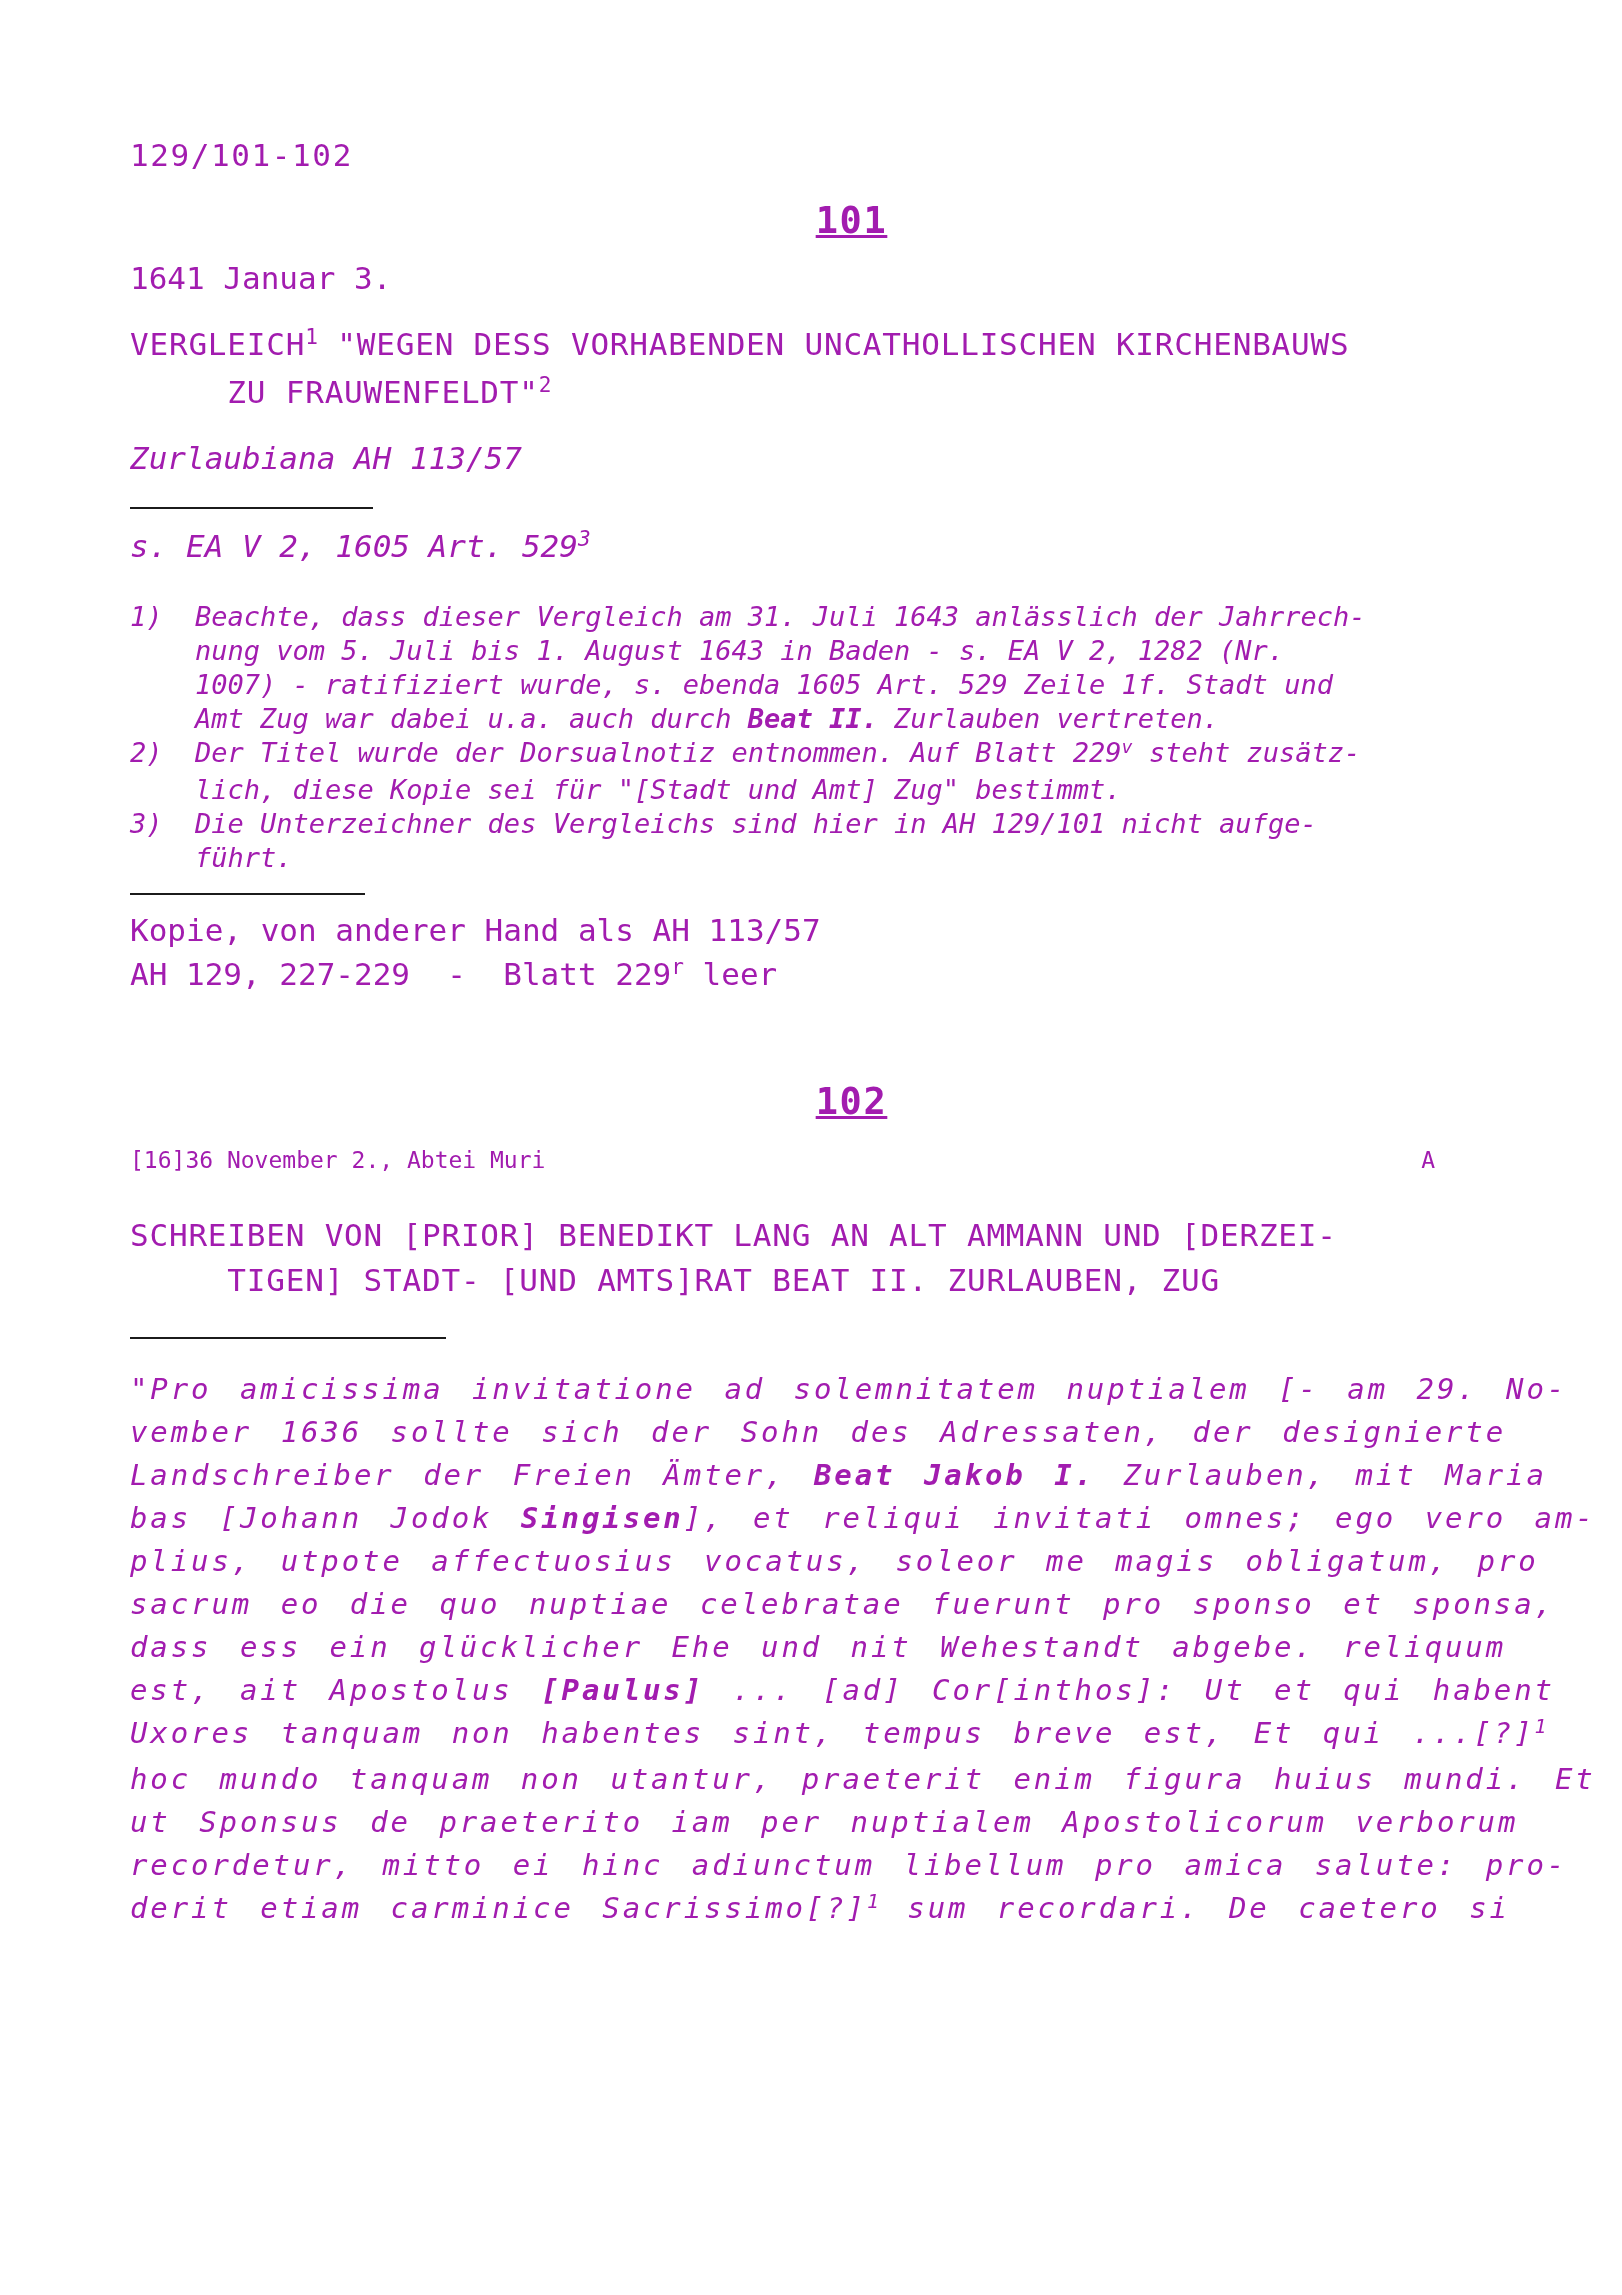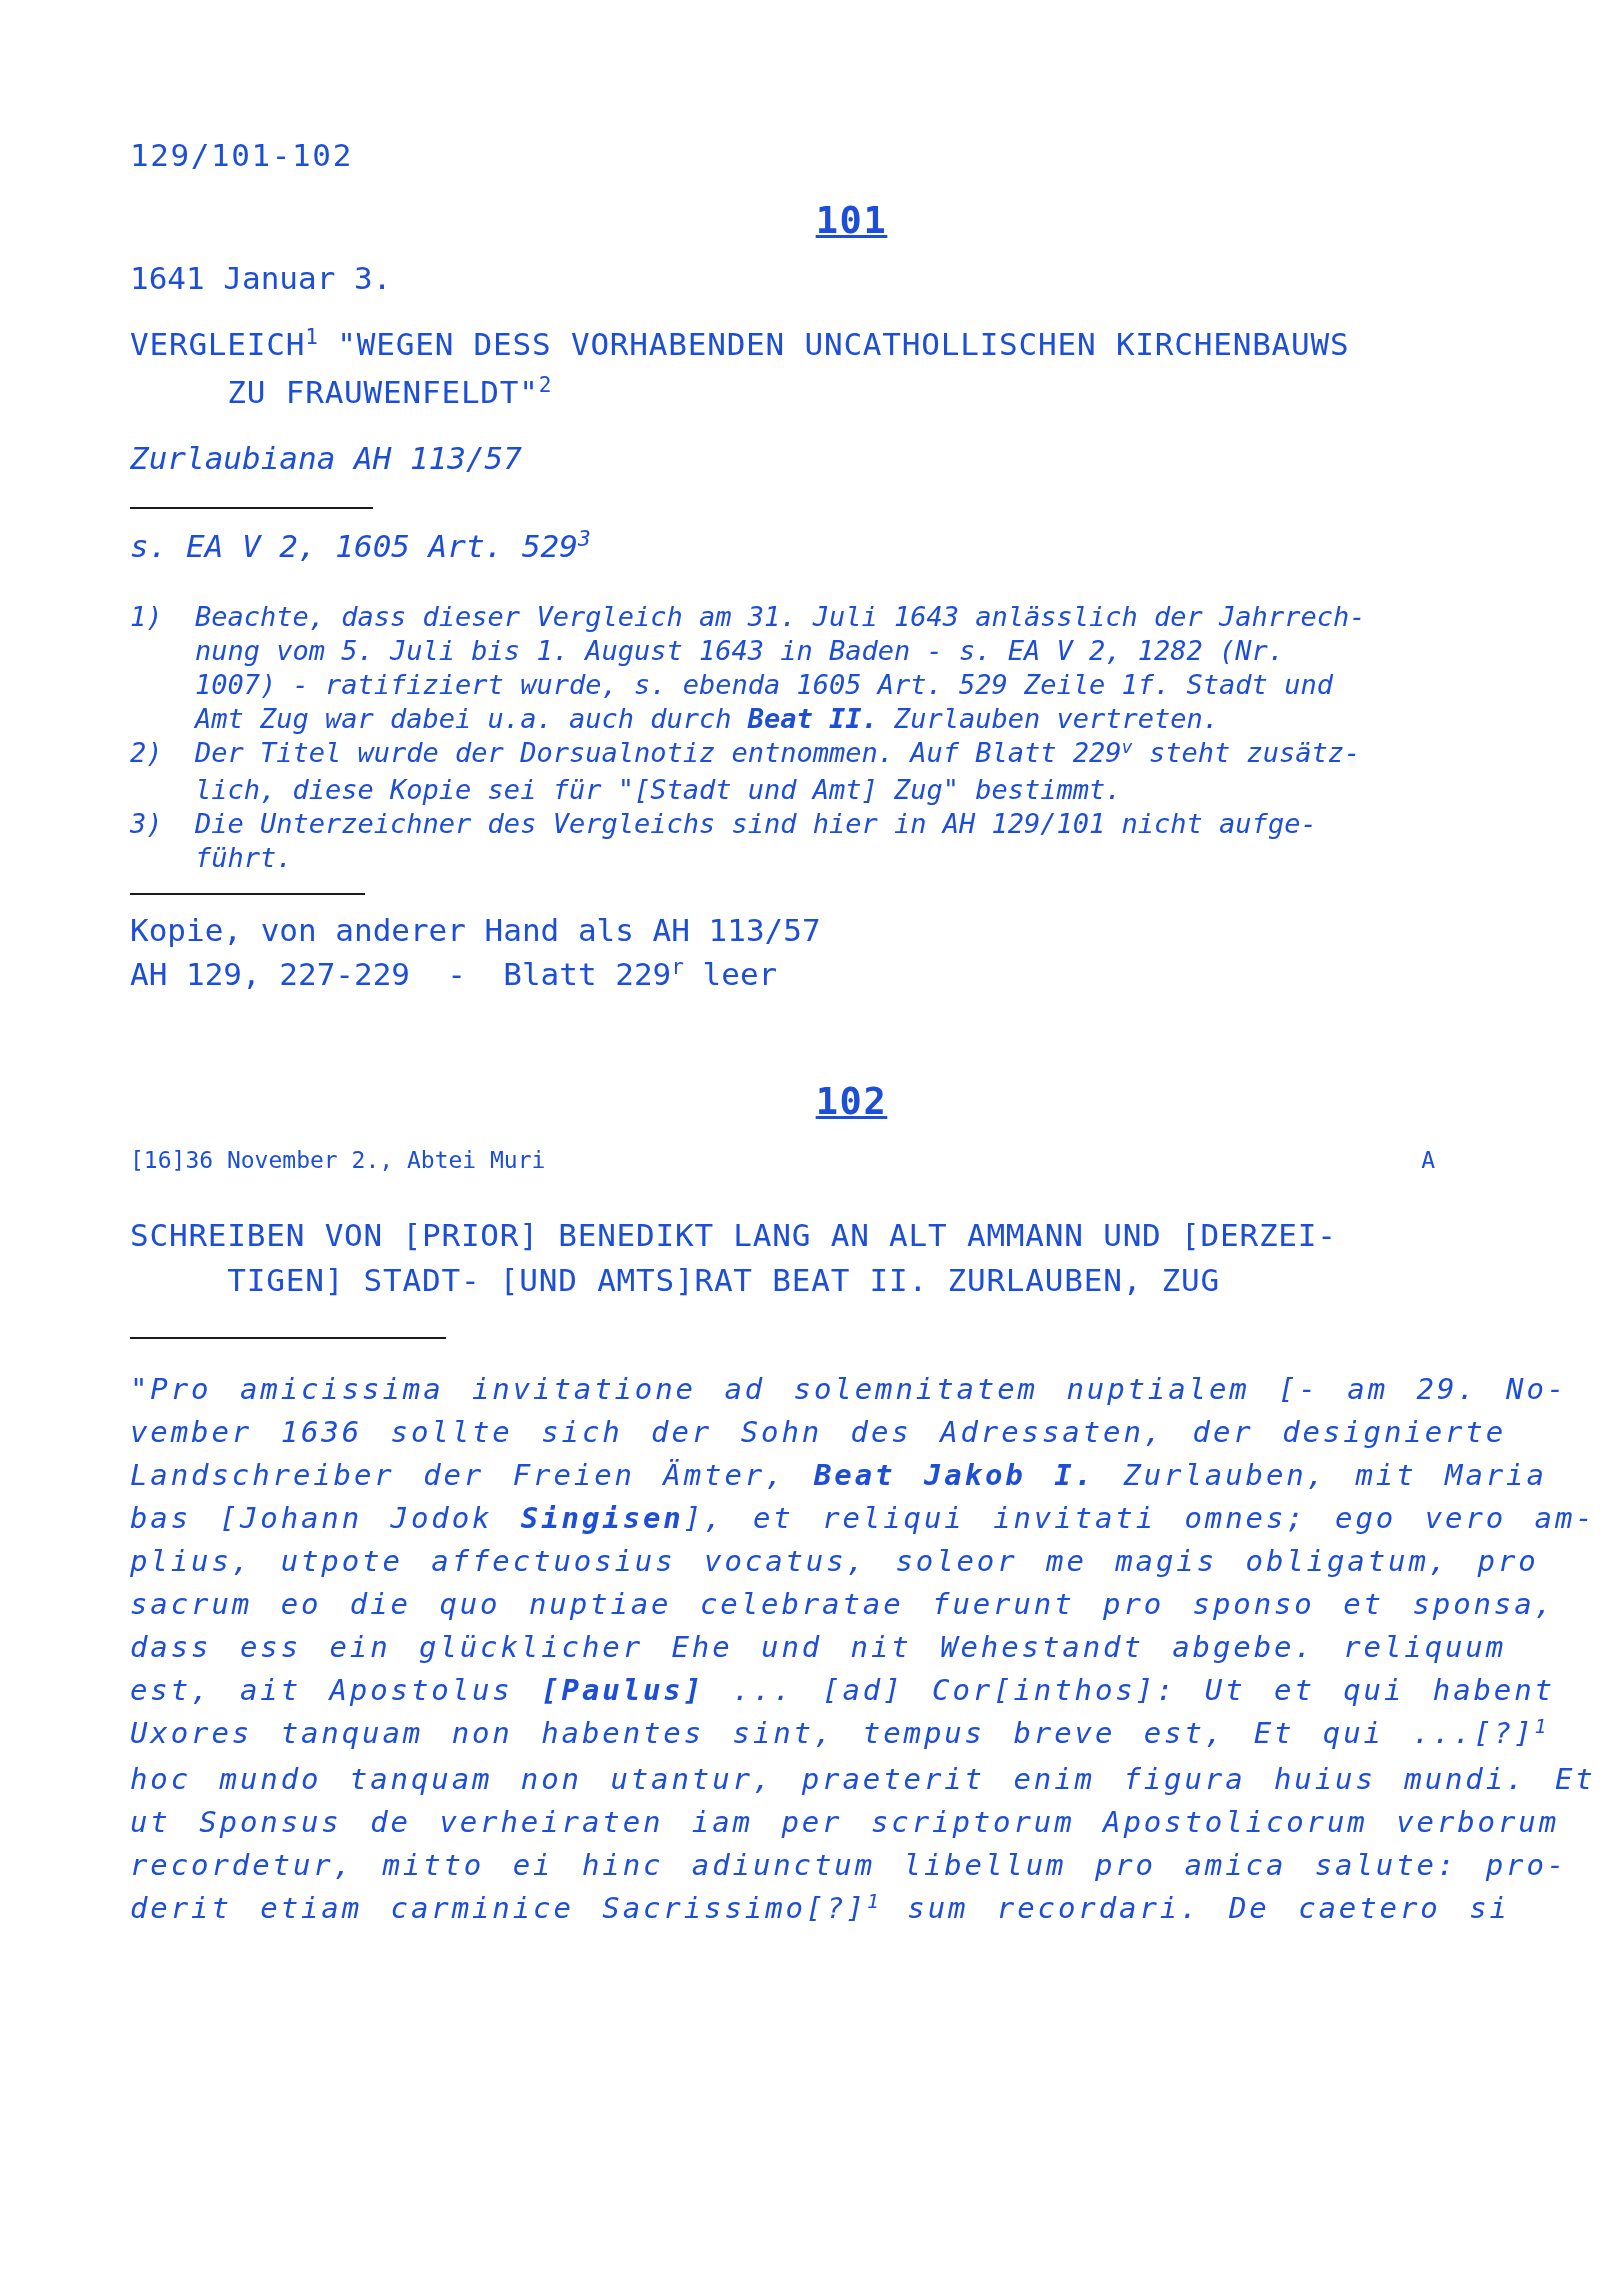--- a/index.html
+++ b/index.html
@@ -7,21 +7,21 @@
     padding: 0;
     background: #ffffff;
   }
   .page {
     position: relative;
     width: 1622px;
     height: 2295px;
     box-sizing: border-box;
     padding: 134px 49px 0 130px;
     background: #ffffff;
-    color: #1d4ed8;
+    color: #a21caf;
     font-family: "DejaVu Sans Mono", "Liberation Mono", monospace;
     overflow: hidden;
   }
   .line {
     white-space: pre;
     font-size: 31px;
     line-height: 42px;
   }
   .header-ref {
     letter-spacing: 1.6px;
@@ -151,20 +151,20 @@
       <div class="line quote-line"><span>"Pro amicissima invitatione ad solemnitatem nuptialem [- am 29. No-</span></div>
       <div class="line quote-line"><span>vember 1636 sollte sich der Sohn des Adressaten, der designierte</span></div>
       <div class="line quote-line"><span>Landschreiber der Freien Ämter, </span><span class="seg-b">Beat Jakob I.</span><span> Zurlauben, mit Maria</span></div>
       <div class="line quote-line"><span>bas [Johann Jodok </span><span class="seg-b">Singisen</span><span>], et reliqui invitati omnes; ego vero am-</span></div>
       <div class="line quote-line"><span>plius, utpote affectuosius vocatus, soleor me magis obligatum, pro</span></div>
       <div class="line quote-line"><span>sacrum eo die quo nuptiae celebratae fuerunt pro sponso et sponsa,</span></div>
       <div class="line quote-line"><span>dass ess ein glücklicher Ehe und nit Wehestandt abgebe. reliquum</span></div>
       <div class="line quote-line"><span>est, ait Apostolus </span><span class="seg-b">[Paulus]</span><span> ... [ad] Cor[inthos]: Ut et qui habent</span></div>
       <div class="line quote-line"><span>Uxores tanquam non habentes sint, tempus breve est, Et qui ...[?]</span><span class="seg-sup">1</span></div>
       <div class="line quote-line"><span>hoc mundo tanquam non utantur, praeterit enim figura huius mundi. Et</span></div>
-      <div class="line quote-line"><span>ut Sponsus de verheiraten iam per scriptorum Apostolicorum verborum</span></div>
+      <div class="line quote-line"><span>ut Sponsus de praeterito iam per nuptialem Apostolicorum verborum</span></div>
       <div class="line quote-line"><span>recordetur, mitto ei hinc adiunctum libellum pro amica salute: pro-</span></div>
       <div class="line quote-line"><span>derit etiam carminice Sacrissimo[?]</span><span class="seg-sup">1</span><span> sum recordari. De caetero si</span></div>
     </div>
   </section>
 
 </div>
 
 
 </body></html>

